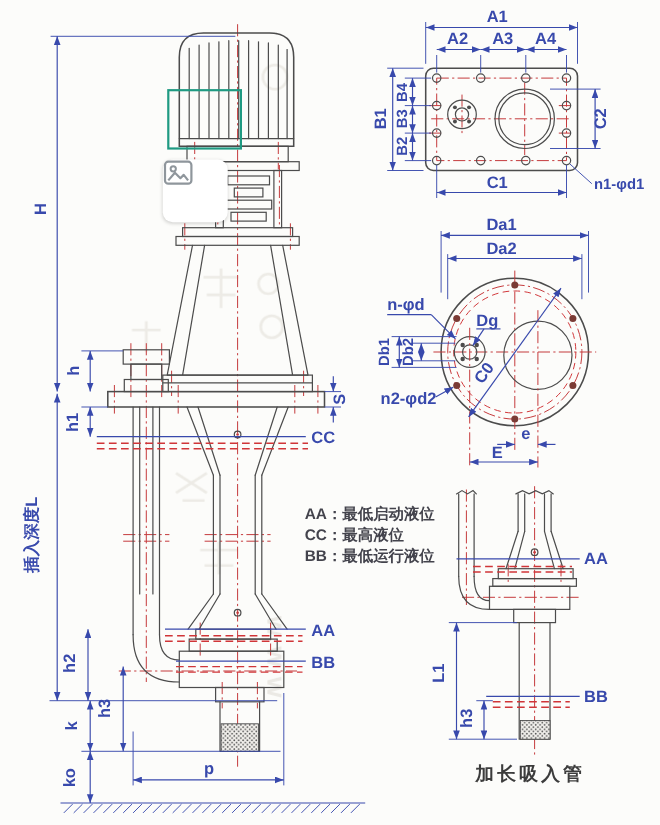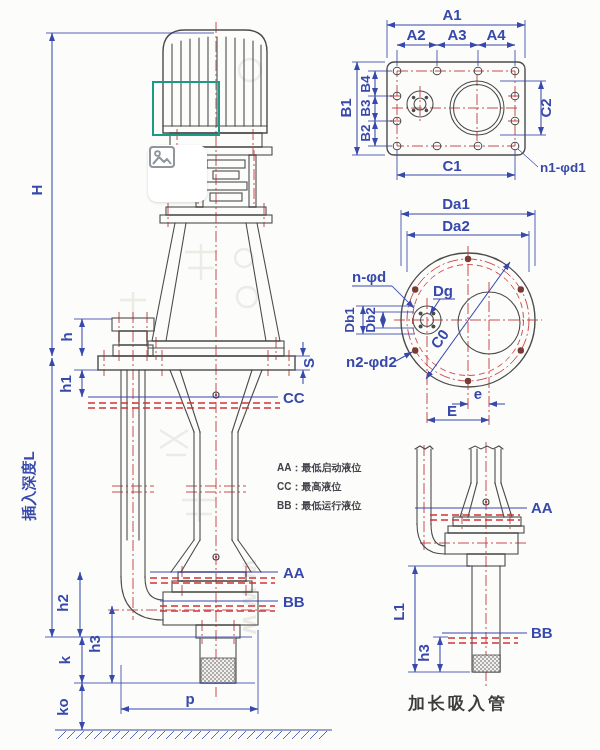--- a/index.html
+++ b/index.html
@@ -14,22 +14,22 @@
   .ble{stroke:#3849ac;stroke-width:0.85;fill:none;}
   text.bl{fill:#3849ac;stroke:none;font:bold 15px "Liberation Sans",sans-serif;}
   text.bls{fill:#3849ac;stroke:none;font:bold 13.5px "Liberation Sans",sans-serif;}
   .wm{stroke:#e0ddd5;stroke-width:2.4;fill:none;}
   #ph-box{position:absolute;left:148px;top:145px;width:59px;height:57px;background:#ffffff;
           border-radius:9px;box-shadow:0 1px 3px rgba(0,0,0,.15);display:flex;
           align-items:center;justify-content:center;}
   #hl-box{position:absolute;left:152px;top:81px;width:64px;height:51px;
           border:2px solid #1f9a82;background:transparent;}
   #legend{position:absolute;left:277px;top:458px;color:#43434c;font-weight:bold;
-          font-size:10px;line-height:19px;white-space:nowrap;}
-  #caption{position:absolute;left:388px;top:692px;width:140px;text-align:center;
+          font-size:14px;line-height:19px;white-space:nowrap;}
+  #caption{position:absolute;left:412px;top:692px;width:140px;text-align:center;
            color:#3c3c3c;font-weight:bold;font-size:17px;letter-spacing:3px;}
 </style>
 </head>
 <body>
 
 <div id="stage">
 
 <svg width="600" height="750" viewBox="0 0 600 750">
 <defs>
   <marker id="mB" markerWidth="9" markerHeight="7" refX="8" refY="3" orient="auto" markerUnits="userSpaceOnUse">

